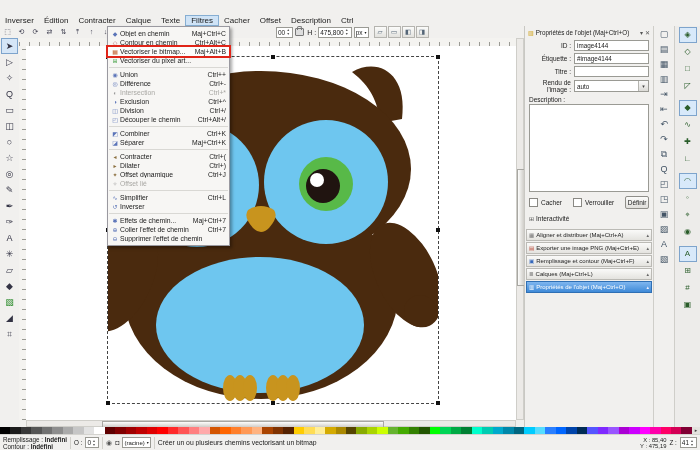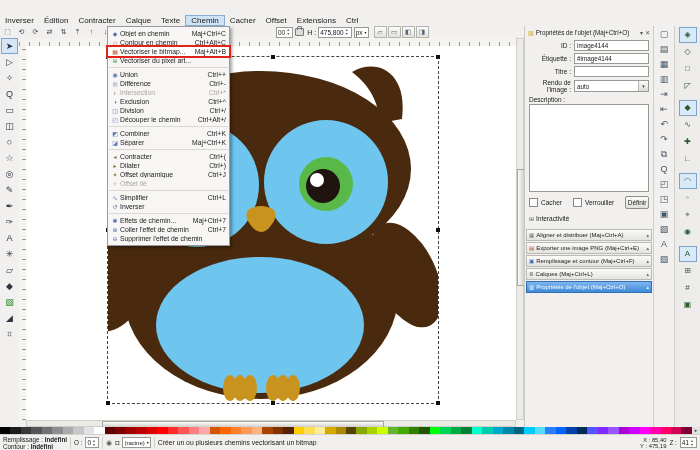--- a/index.html
+++ b/index.html
@@ -127,24 +127,24 @@
 <body>
 <div id="app">
 
 
   <div id="menubar" class="abs">
       <span class="mb-item">Inverser</span>
       <span class="mb-item">Édition</span>
       <span class="mb-item">Contracter</span>
       <span class="mb-item">Calque</span>
       <span class="mb-item">Texte</span>
-      <span class="mb-item open">Chemin</span>
+      <span class="mb-item open">Filtres</span>
       <span class="mb-item">Cacher</span>
       <span class="mb-item">Offset</span>
-      <span class="mb-item">Extensions</span>
+      <span class="mb-item">Description</span>
       <span class="mb-item">Ctrl</span>
     </div>
 
   <div id="ctrlbar" class="abs">
     <span id="ctrl-left" style="display:flex;">
         <span class="tb-ic">⬚</span>
         <span class="tb-ic">⟲</span>
         <span class="tb-ic">⟳</span>
         <span class="tb-ic">⇄</span>
         <span class="tb-ic">⇅</span>

